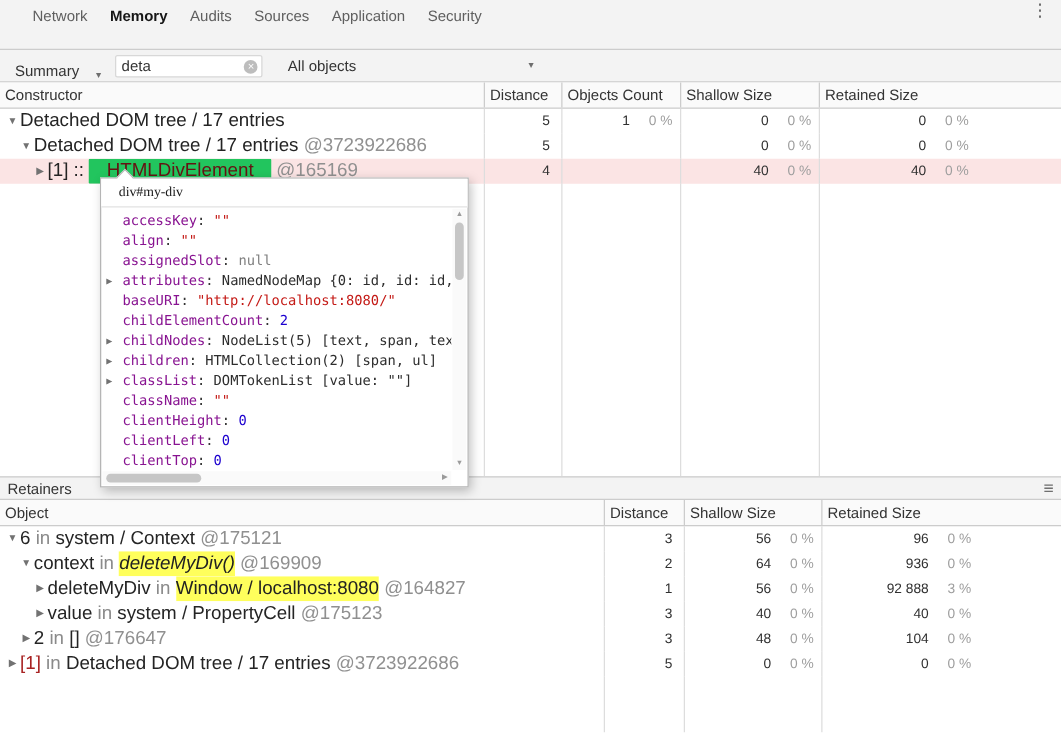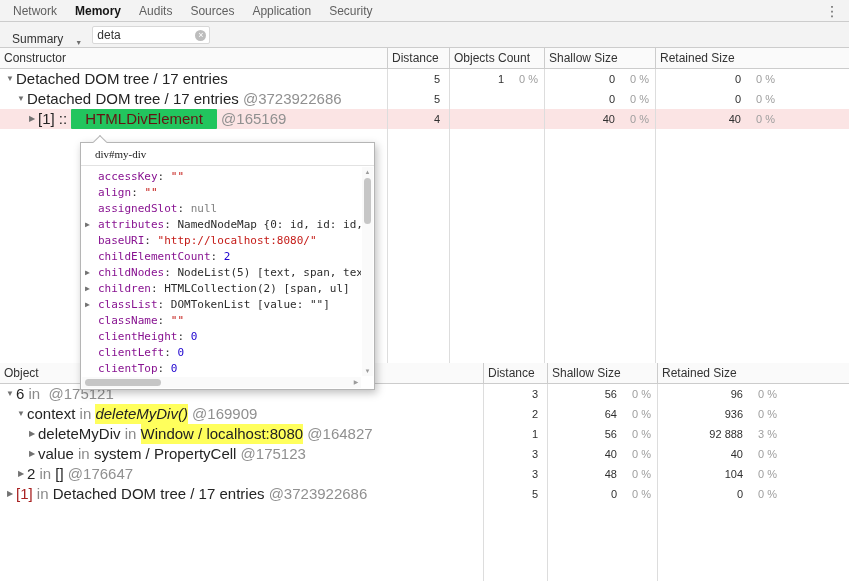--- a/index.html
+++ b/index.html
@@ -1,21 +1,21 @@
 <!DOCTYPE html>
 <html><head>
 <meta charset="utf-8">
 <style>
   *{box-sizing:border-box;margin:0;padding:0}
   html,body{width:849px;height:586px;overflow:hidden;background:#fff}
   body{font-family:"Liberation Sans",sans-serif;color:#303030}
   .devtools{position:relative;width:849px;height:586px;overflow:hidden;background:#fff}
 
   
-  .tabbar{display:flex;align-items:center;height:22px;background:#f3f3f3;border-bottom:1px solid #ccc;padding-left:4px}
+  .tabbar{display:flex;height:40px;background:#f3f3f3;border-bottom:1px solid #ccc;padding-left:17px}
   .tab{padding:0 9px;font-size:12px;color:#5f5f5f;line-height:26px;cursor:default}
   .tab.selected{color:#161616;font-weight:bold}
   .menu-dots{margin-left:auto;margin-right:10px;color:#5f5f5f;font-size:14px;cursor:pointer}
 
   
   .toolbar{display:flex;align-items:center;height:26px;background:#f3f3f3;border-bottom:1px solid #ccc;padding-left:6px;font-size:12px;color:#333}
   .tb-select{display:flex;align-items:flex-end;height:22px;padding:0 6px;cursor:pointer}
   .dd-arrow{font-size:7px;color:#6e6e6e;margin-left:12px}
   .filter-box{position:relative;margin-left:4px}
   .filter-input{width:118px;height:18px;border:1px solid #d8d8d8;border-radius:2px;padding:0 18px 0 4px;font-size:12px;font-family:inherit;color:#333;background:#fff;outline:none}
@@ -93,20 +93,24 @@
 
   <div class="toolbar">
     <div class="tb-select">
       <span>Summary</span>
       <span class="dd-arrow">▼</span>
     </div>
     <div class="filter-box">
       <input class="filter-input" type="text" value="deta" style="">
       <span class="clear-btn">×</span>
     </div>
+    <div class="class-filter">
+      <span>All objects</span>
+      <span class="dd-arrow">▼</span>
+    </div>
   </div>
 
   <div class="grid-section cons-section">
     <div class="cols gh">
       <div class="cell w-c0">Constructor</div>
       <div class="cell w-c1">Distance</div>
       <div class="cell w-c2">Objects Count</div>
       <div class="cell w-c3">Shallow Size</div>
       <div class="cell w-c4">Retained Size</div>
     </div>
@@ -183,32 +187,37 @@
     <div class="filler">
       <div class="cell w-c0"></div>
       <div class="cell w-c1"></div>
       <div class="cell w-c2"></div>
       <div class="cell w-c3"></div>
       <div class="cell w-c4"></div>
     </div>
   </div>
 
   <div class="grid-section ret-section">
+    <div class="section-bar">
+      <span>Retainers</span>
+      <span class="grip">≡</span>
+    </div>
     <div class="cols gh">
       <div class="cell w-r0">Object</div>
       <div class="cell w-r1">Distance</div>
       <div class="cell w-r2">Shallow Size</div>
       <div class="cell w-r3">Retained Size</div>
     </div>
 
     <div class="row">
       <div class="cell w-r0 name-cell" style="padding-left:4px">
         <span class="tri">▼</span>
         <span class="mono">6</span>
         <span class="mono sep ws"> in </span>
+        <span class="mono">system / Context</span>
         <span class="mono oid ws"> @175121</span>
       </div>
       <div class="cell w-r1 num dist">
           <span>3</span>
         </div>
       <div class="cell w-r2 num">
           <span>56</span>
           <span class="pct">0 %</span>
         </div>
       <div class="cell w-r3 num">

